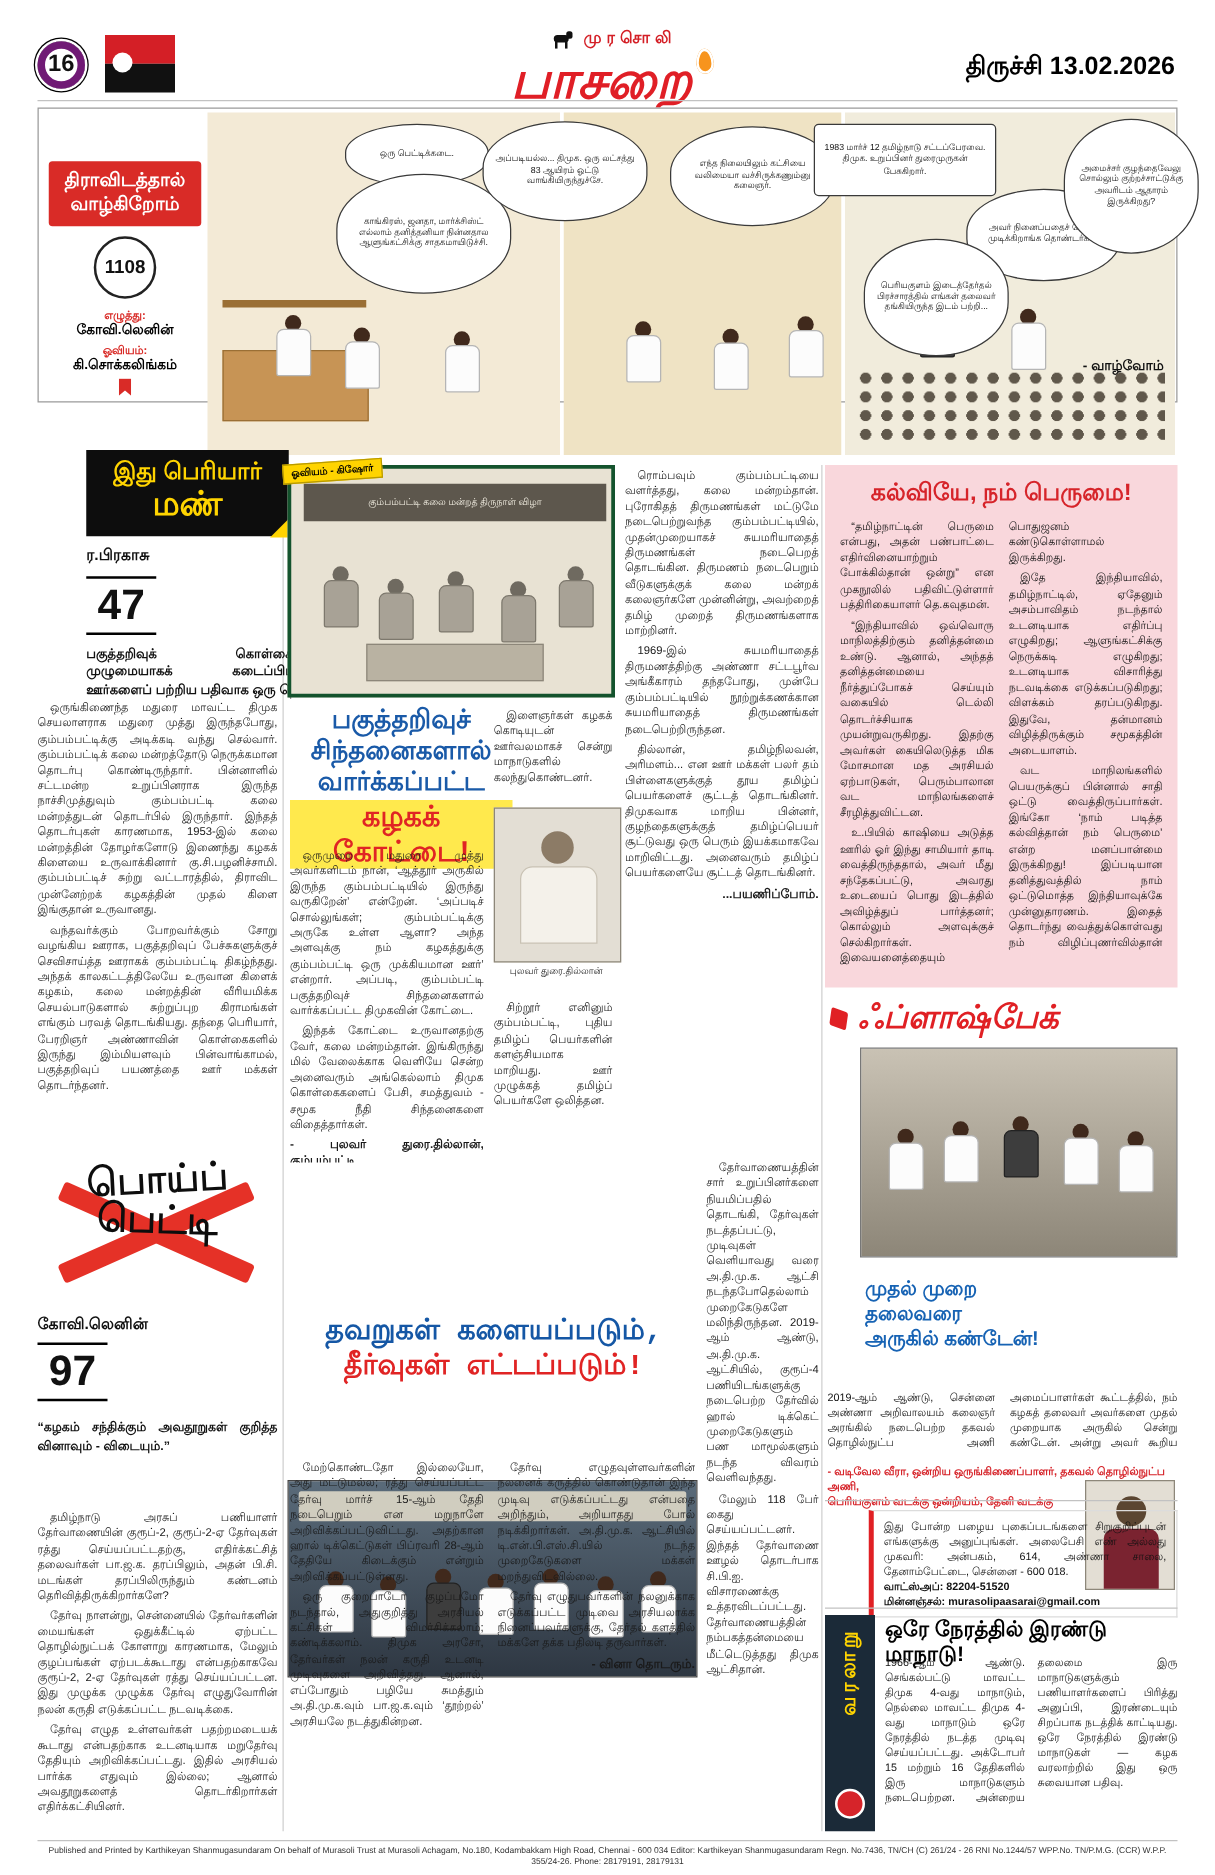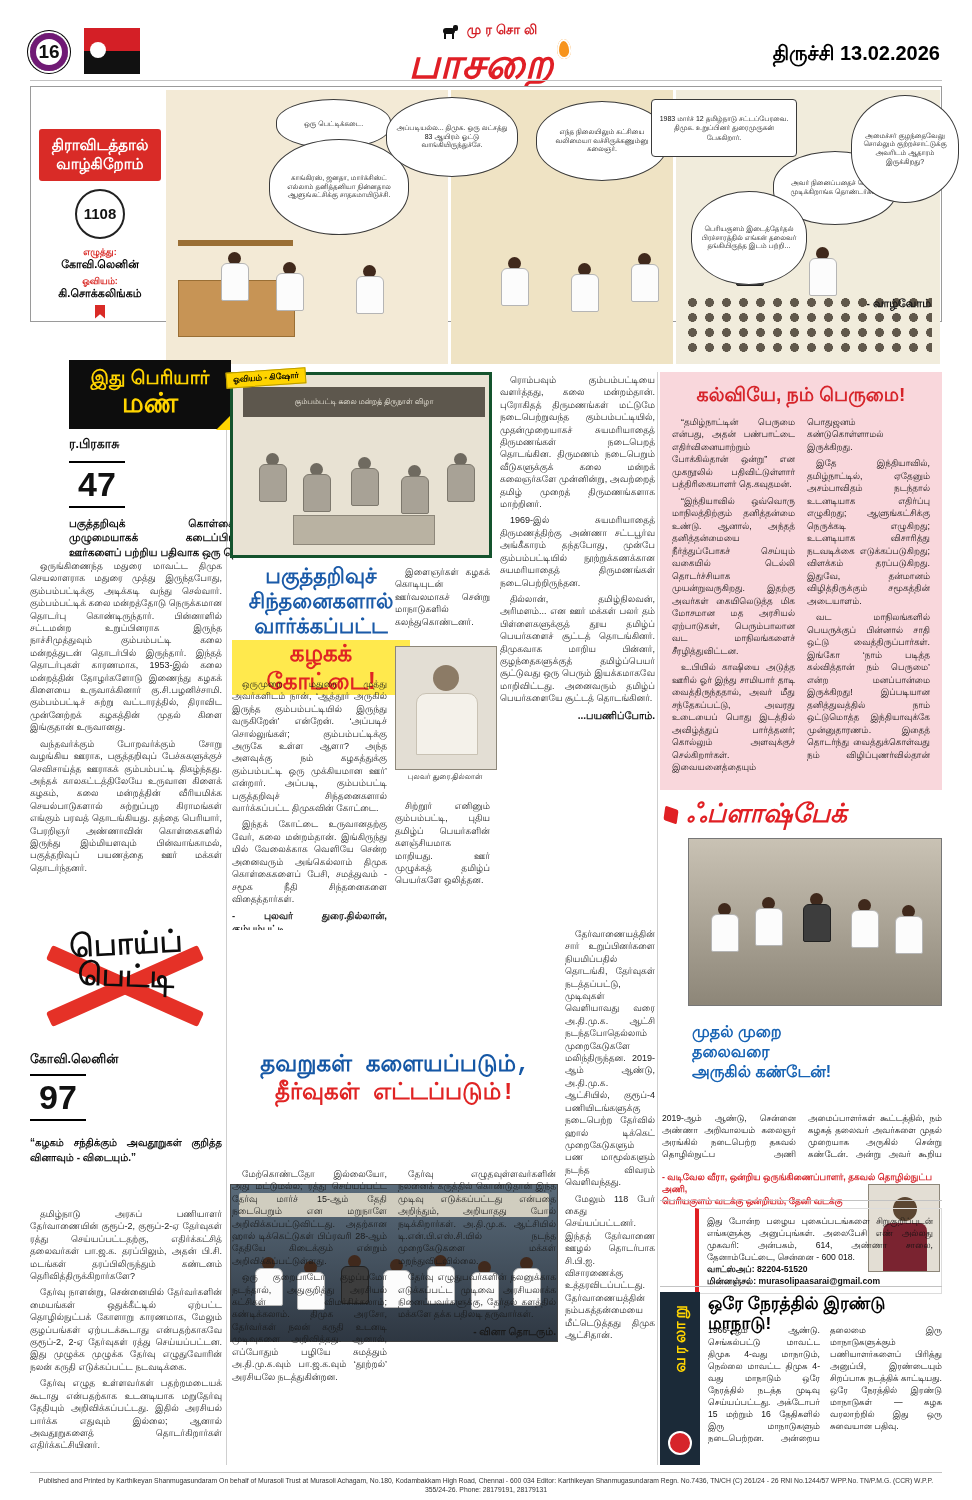--- a/index.html
+++ b/index.html
@@ -190,21 +190,21 @@
 
     <div class="bubble" style="left:245px;top:12px;width:95px;height:34px;">ஒரு பெட்டிக்கடை.</div>
     <div class="bubble" style="left:238px;top:52px;width:120px;height:80px;">காங்கிரஸ், ஜனதா, மார்க்சிஸ்ட் எல்லாம் தனித்தனியா நின்னதால ஆளுங்கட்சிக்கு சாதகமாயிடுச்சி.</div>
     <div class="bubble" style="left:355px;top:10px;width:112px;height:64px;">அப்படியல்ல... திமுக. ஒரு லட்சத்து 83 ஆயிரம் ஓட்டு வாங்கியிருந்துச்சே.</div>
     <div class="bubble" style="left:505px;top:14px;width:112px;height:64px;">எந்த நிலையிலும் கட்சியை வலிமையா வச்சிருக்கணும்னு கலைஞர்.</div>
     <div class="captionbox" style="left:620px;top:12px;width:132px;height:48px;">1983 மார்ச் 12 தமிழ்நாடு சட்டப்பேரவை. திமுக. உறுப்பினர் துரைமுருகன் பேசுகிறார்.</div>
     <div class="bubble" style="left:742px;top:64px;width:104px;height:58px;">அவர் நினைப்பதைச் செய்து முடிக்கிறாங்க தொண்டர்கள்.</div>
     <div class="bubble" style="left:820px;top:8px;width:88px;height:92px;">அமைச்சர் குழந்தைவேலு சொல்லும் குற்றச்சாட்டுக்கு அவரிடம் ஆதாரம் இருக்கிறது?</div>
     <div class="bubble" style="left:660px;top:104px;width:96px;height:78px;">பெரியகுளம் இடைத்தேர்தல் பிரச்சாரத்தில் எங்கள் தலைவர் தங்கியிருந்த இடம் பற்றி...</div>
 
-    <div class="abs signoff" style="right:10px;bottom:10px;margin-left:46px;">- வாழ்வோம்</div>
+    <div class="abs signoff" style="right:10px;bottom:21px;margin-left:46px;">- வாழ்வோம்</div>
   </div>
 
   <div class="rule-v" style="left:226px;top:372px;height:1093px;"></div>
   <div class="rule-v" style="left:657px;top:372px;height:1093px;"></div>
 
   <div class="abs" style="left:30px;top:360px;width:192px;margin-left:39px;">
     <div class="periyar-logo" style="width:150px;">
       <div class="l1">இது பெரியார்</div>
       <div class="l2">மண்</div>
       <div class="corner-tri"></div>

